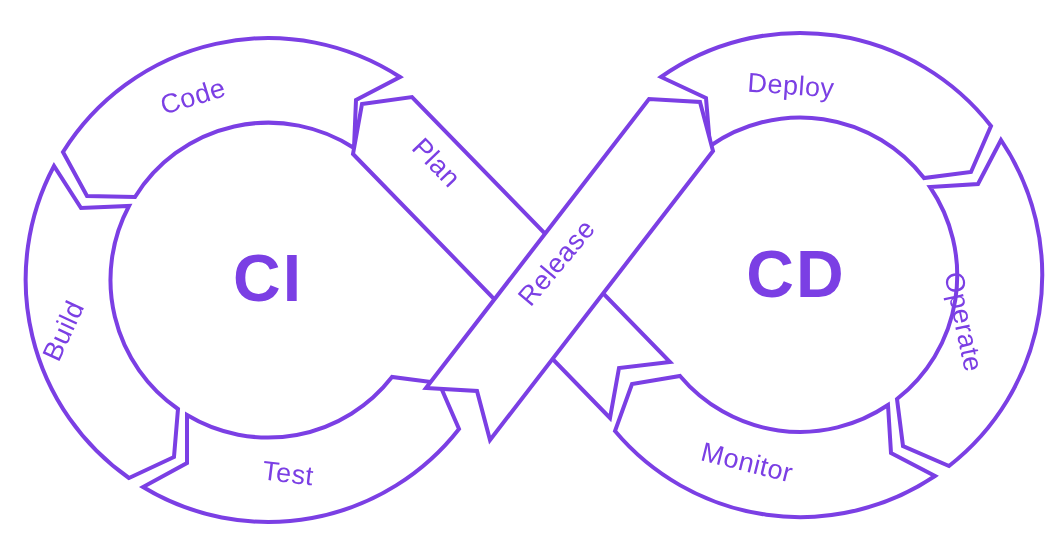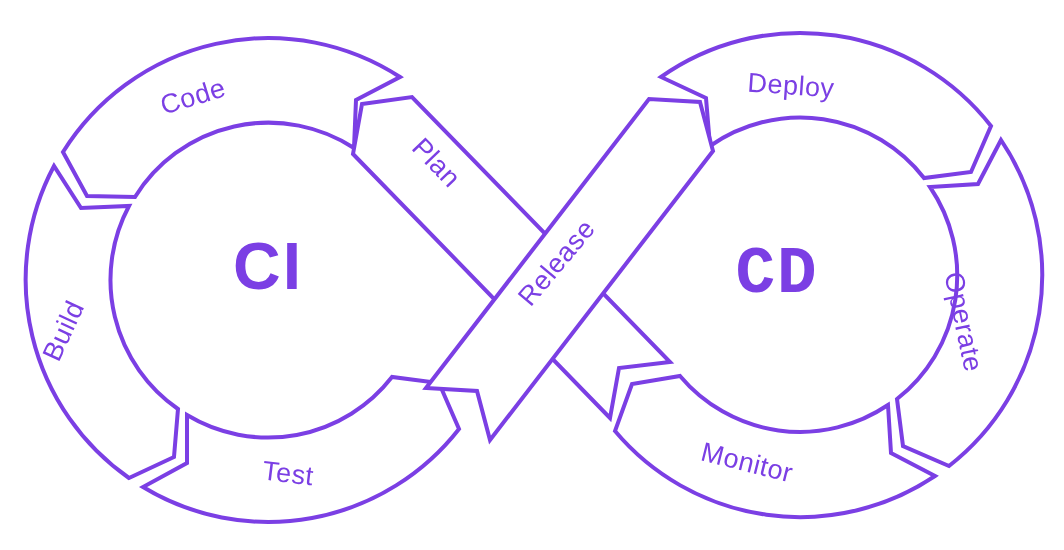--- a/index.html
+++ b/index.html
@@ -56,22 +56,22 @@
     <path class="seg-path" d="M 143 487 A 242 242 0 0 0 459 429 L 439 383 L 392 377 A 157 157 0 0 1 187 415 L 187 463 Z"></path>
 
     <path class="seg-path" d="M 661 77 A 242 242 0 0 1 991 126 L 971 172 L 924 178 A 157 157 0 0 0 710 146 L 706 98 Z"></path>
     <path class="seg-path" d="M 1001 140 A 242 242 0 0 1 949 466 L 903 446 L 897 399 A 157 157 0 0 0 930 187 L 978 184 Z"></path>
     <path class="seg-path" d="M 935 476 A 242 242 0 0 1 615 431 L 632 384 L 680 376 A 157 157 0 0 0 888 405 L 891 453 Z"></path>
 
     <path class="seg-path" d="M 362 104 L 412 97 L 670 362 L 619 368 L 610 418 L 353 154 Z"></path>
     <path class="seg-path" d="M 700 102 L 713 151 L 490 440 L 477 391 L 426 388 L 649 99 Z"></path>
   </svg>
 
-  <div class="loop-title" style="left:268px; top:266px; transform:translate(-50%,-50%);">CI</div>
-  <div class="loop-title" style="left:777px; top:274px; transform:translate(-50%,-50%);font-family:Liberation Mono, monospace;">CD</div>
+  <div class="loop-title" style="left:268px; top:278px; transform:translate(-50%,-50%);">CI</div>
+  <div class="loop-title" style="left:796px; top:274px; transform:translate(-50%,-50%);">CD</div>
 
   <div class="label" style="left:193px; top:97px; transform:translate(-50%,-50%) rotate(-17deg);">Code</div>
   <div class="label" style="left:436px; top:163px; transform:translate(-50%,-50%) rotate(46deg);">Plan</div>
   <div class="label" style="left:64px; top:331px; transform:translate(-50%,-50%) rotate(-65deg);">Build</div>
   <div class="label" style="left:288px; top:474px; transform:translate(-50%,-50%) rotate(7deg);">Test</div>
   <div class="label" style="left:557px; top:263px; transform:translate(-50%,-50%) rotate(-50deg);">Release</div>
   <div class="label" style="left:791px; top:86px; transform:translate(-50%,-50%) rotate(4deg);">Deploy</div>
   <div class="label" style="left:963px; top:322px; transform:translate(-50%,-50%) rotate(78deg);">Operate</div>
   <div class="label" style="left:747px; top:463px; transform:translate(-50%,-50%) rotate(14deg);">Monitor</div>
 

